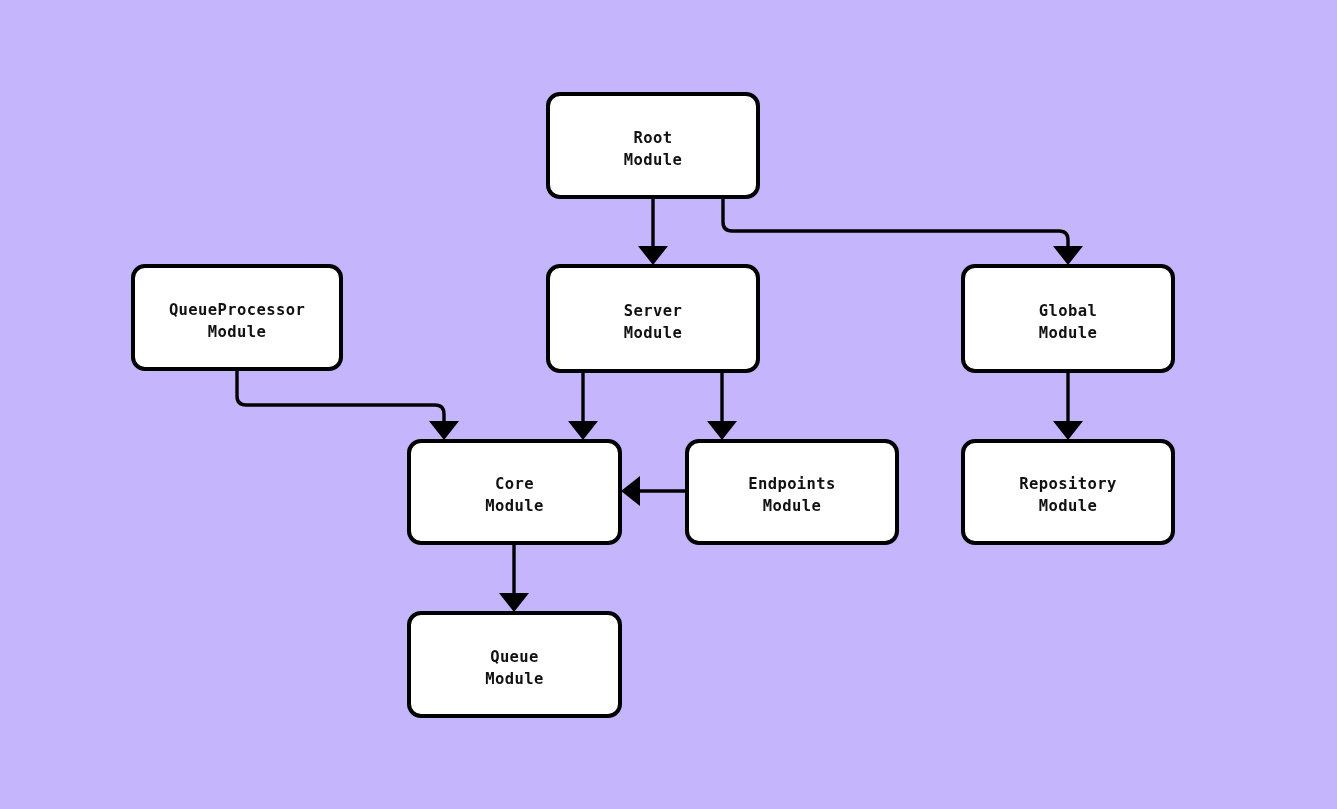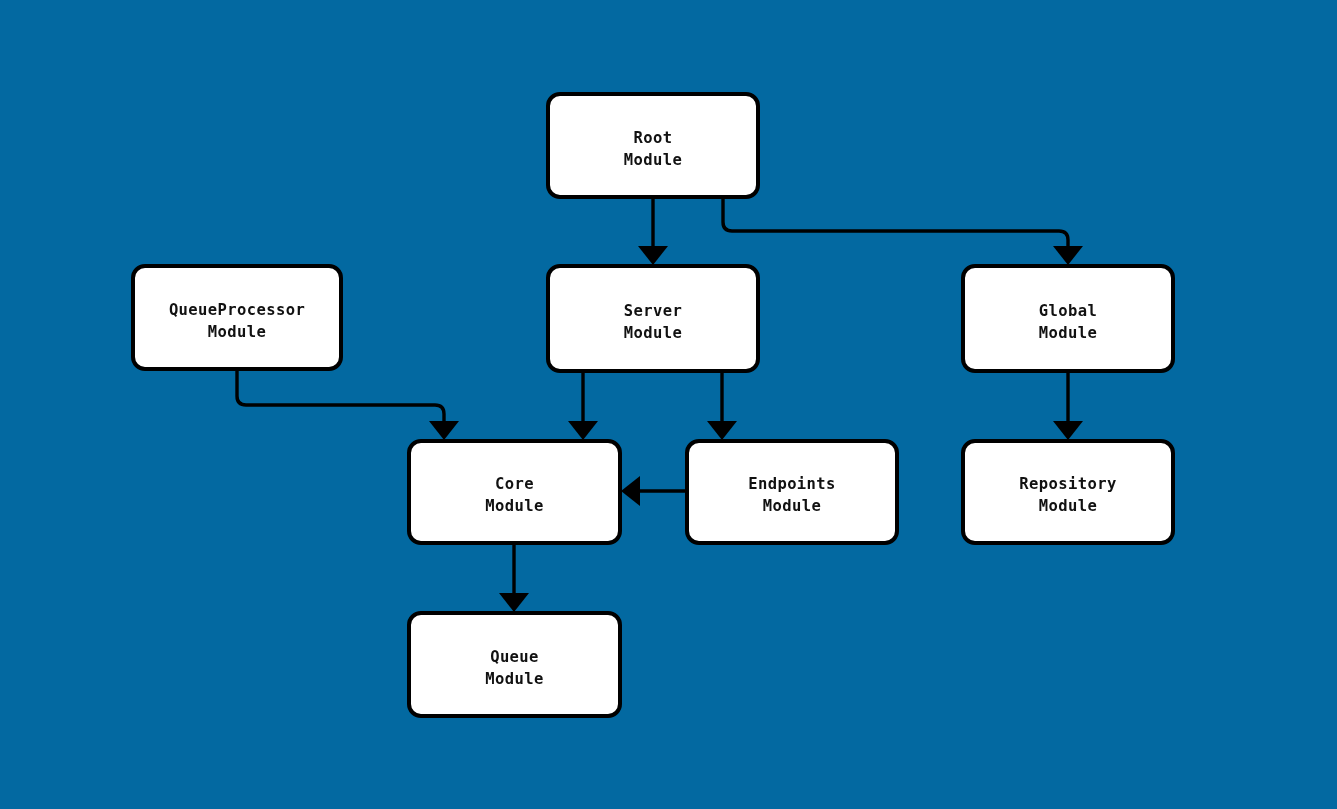--- a/index.html
+++ b/index.html
@@ -11,21 +11,21 @@
   body {
     width: 1337px;
     height: 809px;
     overflow: hidden;
     font-family: "DejaVu Sans Mono", "Liberation Mono", monospace;
   }
   #diagram-root {
     position: relative;
     width: 1337px;
     height: 809px;
-    background: #0369a1;
+    background: #c4b5fd;
   }
   svg.diagram-canvas {
     position: absolute;
     top: 0;
     left: 0;
     width: 1337px;
     height: 809px;
     display: block;
   }
   .node-box {

